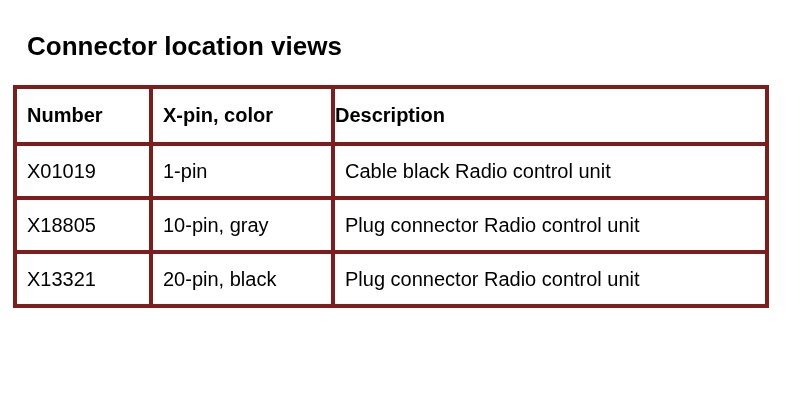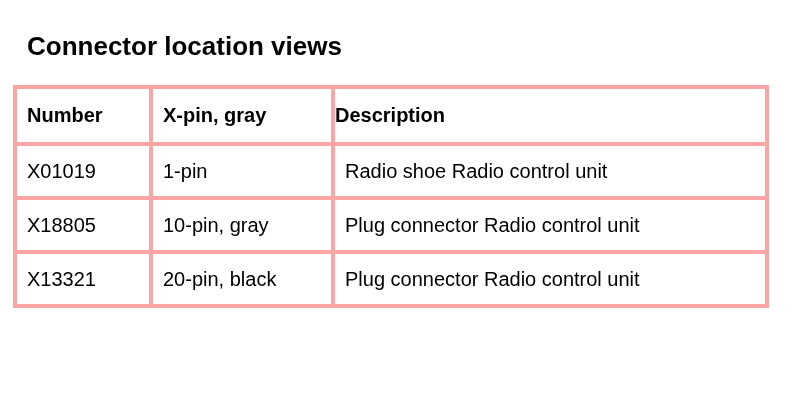--- a/index.html
+++ b/index.html
@@ -39,21 +39,21 @@
     width: 752px;
   }
   table.conn-table {
     border-collapse: collapse;
     table-layout: fixed;
     width: 752px;
     background: #ffffff;
   }
   table.conn-table td,
   table.conn-table th {
-    border: 4px solid #fca5a5;
+    border: 4px solid #7f1d1d;
     background: #ffffff;
     color: #000000;
     font-size: 20px;
     font-weight: normal;
     text-align: left;
     vertical-align: middle;
     padding: 0 0 0 10px;
     height: 54px;
     box-sizing: border-box;
     white-space: nowrap;
@@ -84,29 +84,29 @@
   <div class="table-wrap">
     <table class="conn-table">
       <colgroup>
         <col class="col-number">
         <col class="col-xpin">
         <col class="col-desc">
       </colgroup>
       <thead>
         <tr>
           <th class="col-number">Number</th>
-          <th class="col-xpin">X-pin, gray</th>
+          <th class="col-xpin">X-pin, color</th>
           <th class="col-desc">Description</th>
         </tr>
       </thead>
       <tbody>
         <tr>
           <td class="col-number">X01019</td>
           <td class="col-xpin">1-pin</td>
-          <td class="col-desc">Radio shoe Radio control unit</td>
+          <td class="col-desc">Cable black Radio control unit</td>
         </tr>
         <tr>
           <td class="col-number">X18805</td>
           <td class="col-xpin">10-pin, gray</td>
           <td class="col-desc">Plug connector Radio control unit</td>
         </tr>
         <tr>
           <td class="col-number">X13321</td>
           <td class="col-xpin">20-pin, black</td>
           <td class="col-desc">Plug connector Radio control unit</td>

